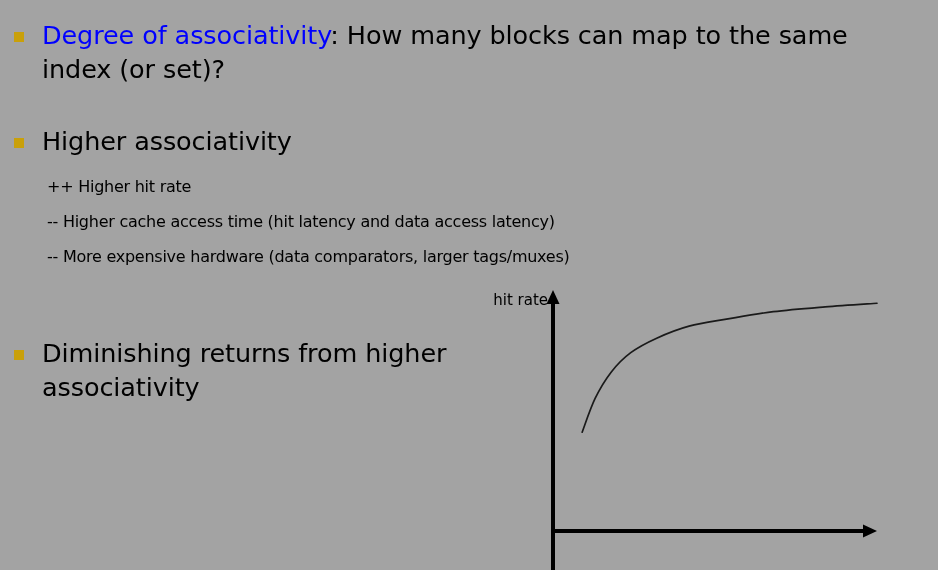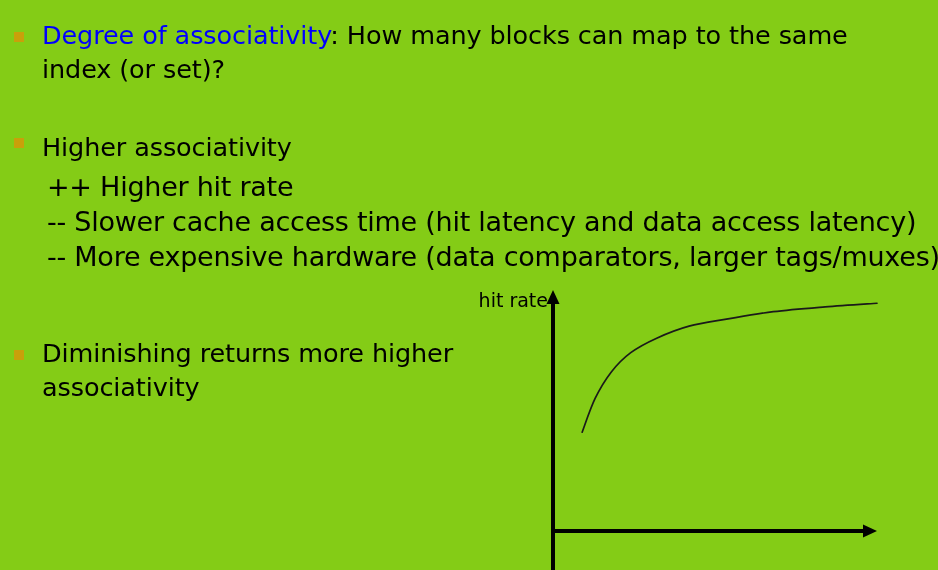--- a/index.html
+++ b/index.html
@@ -15,21 +15,21 @@
     font-family: "DejaVu Sans", "Liberation Sans", sans-serif;
     color: #000000;
     -webkit-font-smoothing: antialiased;
   }
 
   .slide {
     position: absolute;
     inset: 0;
     width: 938px;
     height: 570px;
-    background: #84cc16;
+    background: #a3a3a3;
   }
 
   
   .bullet-block {
     position: absolute;
     left: 0;
     width: 938px;
   }
   .bullet-marker {
     position: absolute;
@@ -47,35 +47,35 @@
     letter-spacing: -0.1px;
     white-space: pre-wrap;
   }
   .bullet-text .accent {
     color: #0000FF;
   }
 
   .sub-line {
     position: absolute;
     left: 47px;
-    font-size: 27px;
+    font-size: 16px;
     line-height: 33px;
     letter-spacing: -0.25px;
     white-space: pre;
   }
 
   
   #block-degree { top: 10px; }
   #block-degree .bullet-marker { top: 22px; }
   #block-degree .bullet-text { top: 8px; width: 850px; }
 
   
   #block-higher { top: 124px; }
   #block-higher .bullet-marker { top: 14px; }
-  #block-higher .bullet-text { top: 6px; }
+  #block-higher .bullet-text { top: 0px; }
 
   #sub-hitrate   { top: 170px; }
   #sub-slower    { top: 205px; }
   #sub-expensive { top: 240px; }
 
   
   #block-diminishing { top: 336px; }
   #block-diminishing .bullet-marker { top: 14px; }
   #block-diminishing .bullet-text { top: 0px; width: 470px; }
 
@@ -85,21 +85,21 @@
     left: 440px;
     top: 282px;
     width: 498px;
     height: 288px;
   }
   .chart svg {
     display: block;
   }
   .axis-label {
     position: absolute;
-    font-size: 19px;
+    font-size: 15px;
     line-height: 24px;
     color: #000000;
     white-space: nowrap;
   }
   #label-hit-rate {
     left: 0px;
     top: 6px;
     width: 108px;
     text-align: right;
   }
@@ -117,26 +117,26 @@
     <span class="bullet-marker"></span>
     <div class="bullet-text"><span class="accent">Degree of associativity</span><span>: How many blocks can map to the same index (or set)?</span></div>
   </div>
 
   <div class="bullet-block" id="block-higher">
     <span class="bullet-marker"></span>
     <div class="bullet-text">Higher associativity</div>
   </div>
 
   <div class="sub-line" id="sub-hitrate">++ Higher hit rate</div>
-  <div class="sub-line" id="sub-slower">-- Slower cache access time (hit latency and data access latency)</div>
+  <div class="sub-line" id="sub-slower">-- Higher cache access time (hit latency and data access latency)</div>
   <div class="sub-line" id="sub-expensive">-- More expensive hardware (data comparators, larger tags/muxes)</div>
 
   <div class="bullet-block" id="block-diminishing">
     <span class="bullet-marker"></span>
-    <div class="bullet-text">Diminishing returns more higher associativity</div>
+    <div class="bullet-text">Diminishing returns from higher associativity</div>
   </div>
 
   <div class="chart">
     <div class="axis-label" id="label-hit-rate">hit rate</div>
     <svg width="498" height="288" viewBox="0 0 498 288">
 
       <g>
         <line x1="113" y1="300" x2="113" y2="18" stroke="#000000" stroke-width="4"></line>
         <polygon points="113,8 106.5,22 119.5,22" fill="#000000"></polygon>
       </g>

